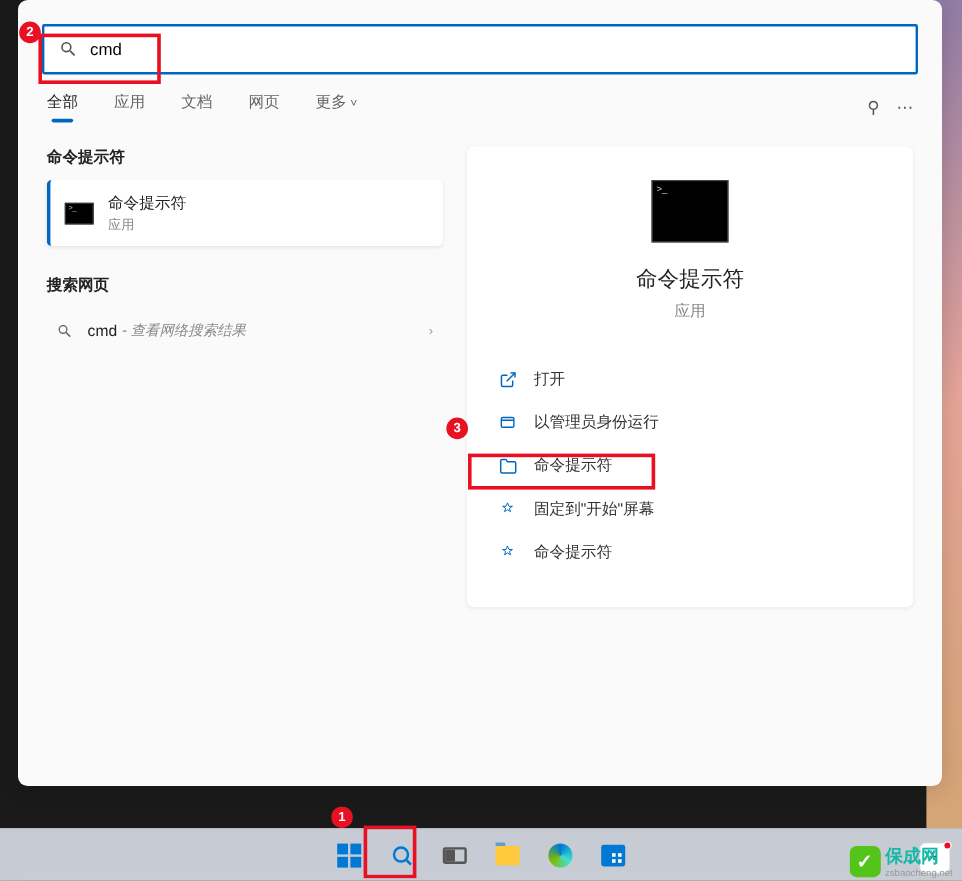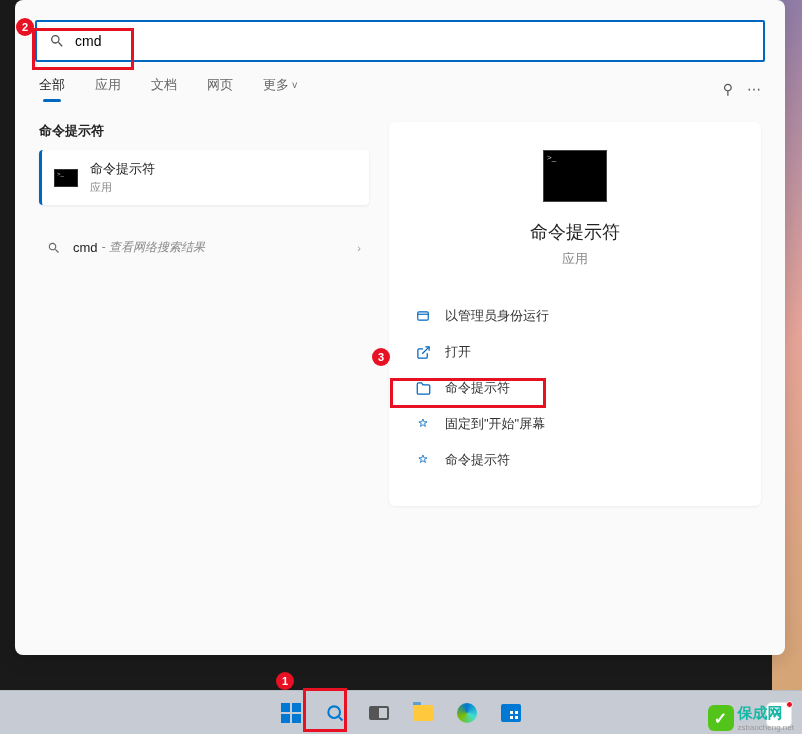--- a/index.html
+++ b/index.html
@@ -113,55 +113,56 @@
 
       <div class="result-item">
         <div class="result-icon"></div>
         <div class="result-text">
           <div class="result-title">命令提示符</div>
           <div class="result-sub">应用</div>
         </div>
       </div>
 
       <div class="web-section">
+        <div class="section-title">搜索网页</div>
         <div class="web-item">
           <svg viewBox="0 0 24 24">
               <path fill="#666" d="M15.5 14h-.79l-.28-.27a6.5 6.5 0 1 0-.7.7l.27.28v.79l5 4.99L20.49 19l-4.99-5zm-6 0A4.5 4.5 0 1 1 14 9.5 4.5 4.5 0 0 1 9.5 14z"></path>
             </svg>
           <span class="web-text">cmd</span>
           <span class="web-hint">- 查看网络搜索结果</span>
           <span class="web-arrow">›</span>
         </div>
       </div>
     </div>
 
     <div class="preview-panel">
       <div class="preview-icon"></div>
       <div class="preview-title">命令提示符</div>
       <div class="preview-type">应用</div>
 
       <div class="action-list">
         <div class="action-item">
           <span class="action-icon">
-            <svg width="14" height="14" viewBox="0 0 24 24" fill="none" stroke="#0067c0" stroke-width="2">
-                <rect x="3" y="5" width="18" height="14" rx="2"></rect>
-                <path d="M3 9h18"></path>
-              </svg>
-          </span>
-          <span class="action-text">以管理员身份运行</span>
-        </div>
-        <div class="action-item">
-          <span class="action-icon">
             <svg width="15" height="15" viewBox="0 0 24 24" fill="none" stroke="#0067c0" stroke-width="2">
                 <path d="M18 13v6a2 2 0 0 1-2 2H5a2 2 0 0 1-2-2V8a2 2 0 0 1 2-2h6"></path>
                 <polyline points="15 3 21 3 21 9"></polyline>
                 <line x1="10" y1="14" x2="21" y2="3"></line>
               </svg>
           </span>
           <span class="action-text">打开</span>
+        </div>
+        <div class="action-item">
+          <span class="action-icon">
+            <svg width="14" height="14" viewBox="0 0 24 24" fill="none" stroke="#0067c0" stroke-width="2">
+                <rect x="3" y="5" width="18" height="14" rx="2"></rect>
+                <path d="M3 9h18"></path>
+              </svg>
+          </span>
+          <span class="action-text">以管理员身份运行</span>
         </div>
         <div class="action-item">
           <span class="action-icon">
             <svg width="15" height="15" viewBox="0 0 24 24" fill="none" stroke="#0067c0" stroke-width="2">
                 <path d="M22 19a2 2 0 0 1-2 2H4a2 2 0 0 1-2-2V5a2 2 0 0 1 2-2h5l2 3h9a2 2 0 0 1 2 2z"></path>
               </svg>
           </span>
           <span class="action-text">命令提示符</span>
         </div>
         <div class="action-item">

